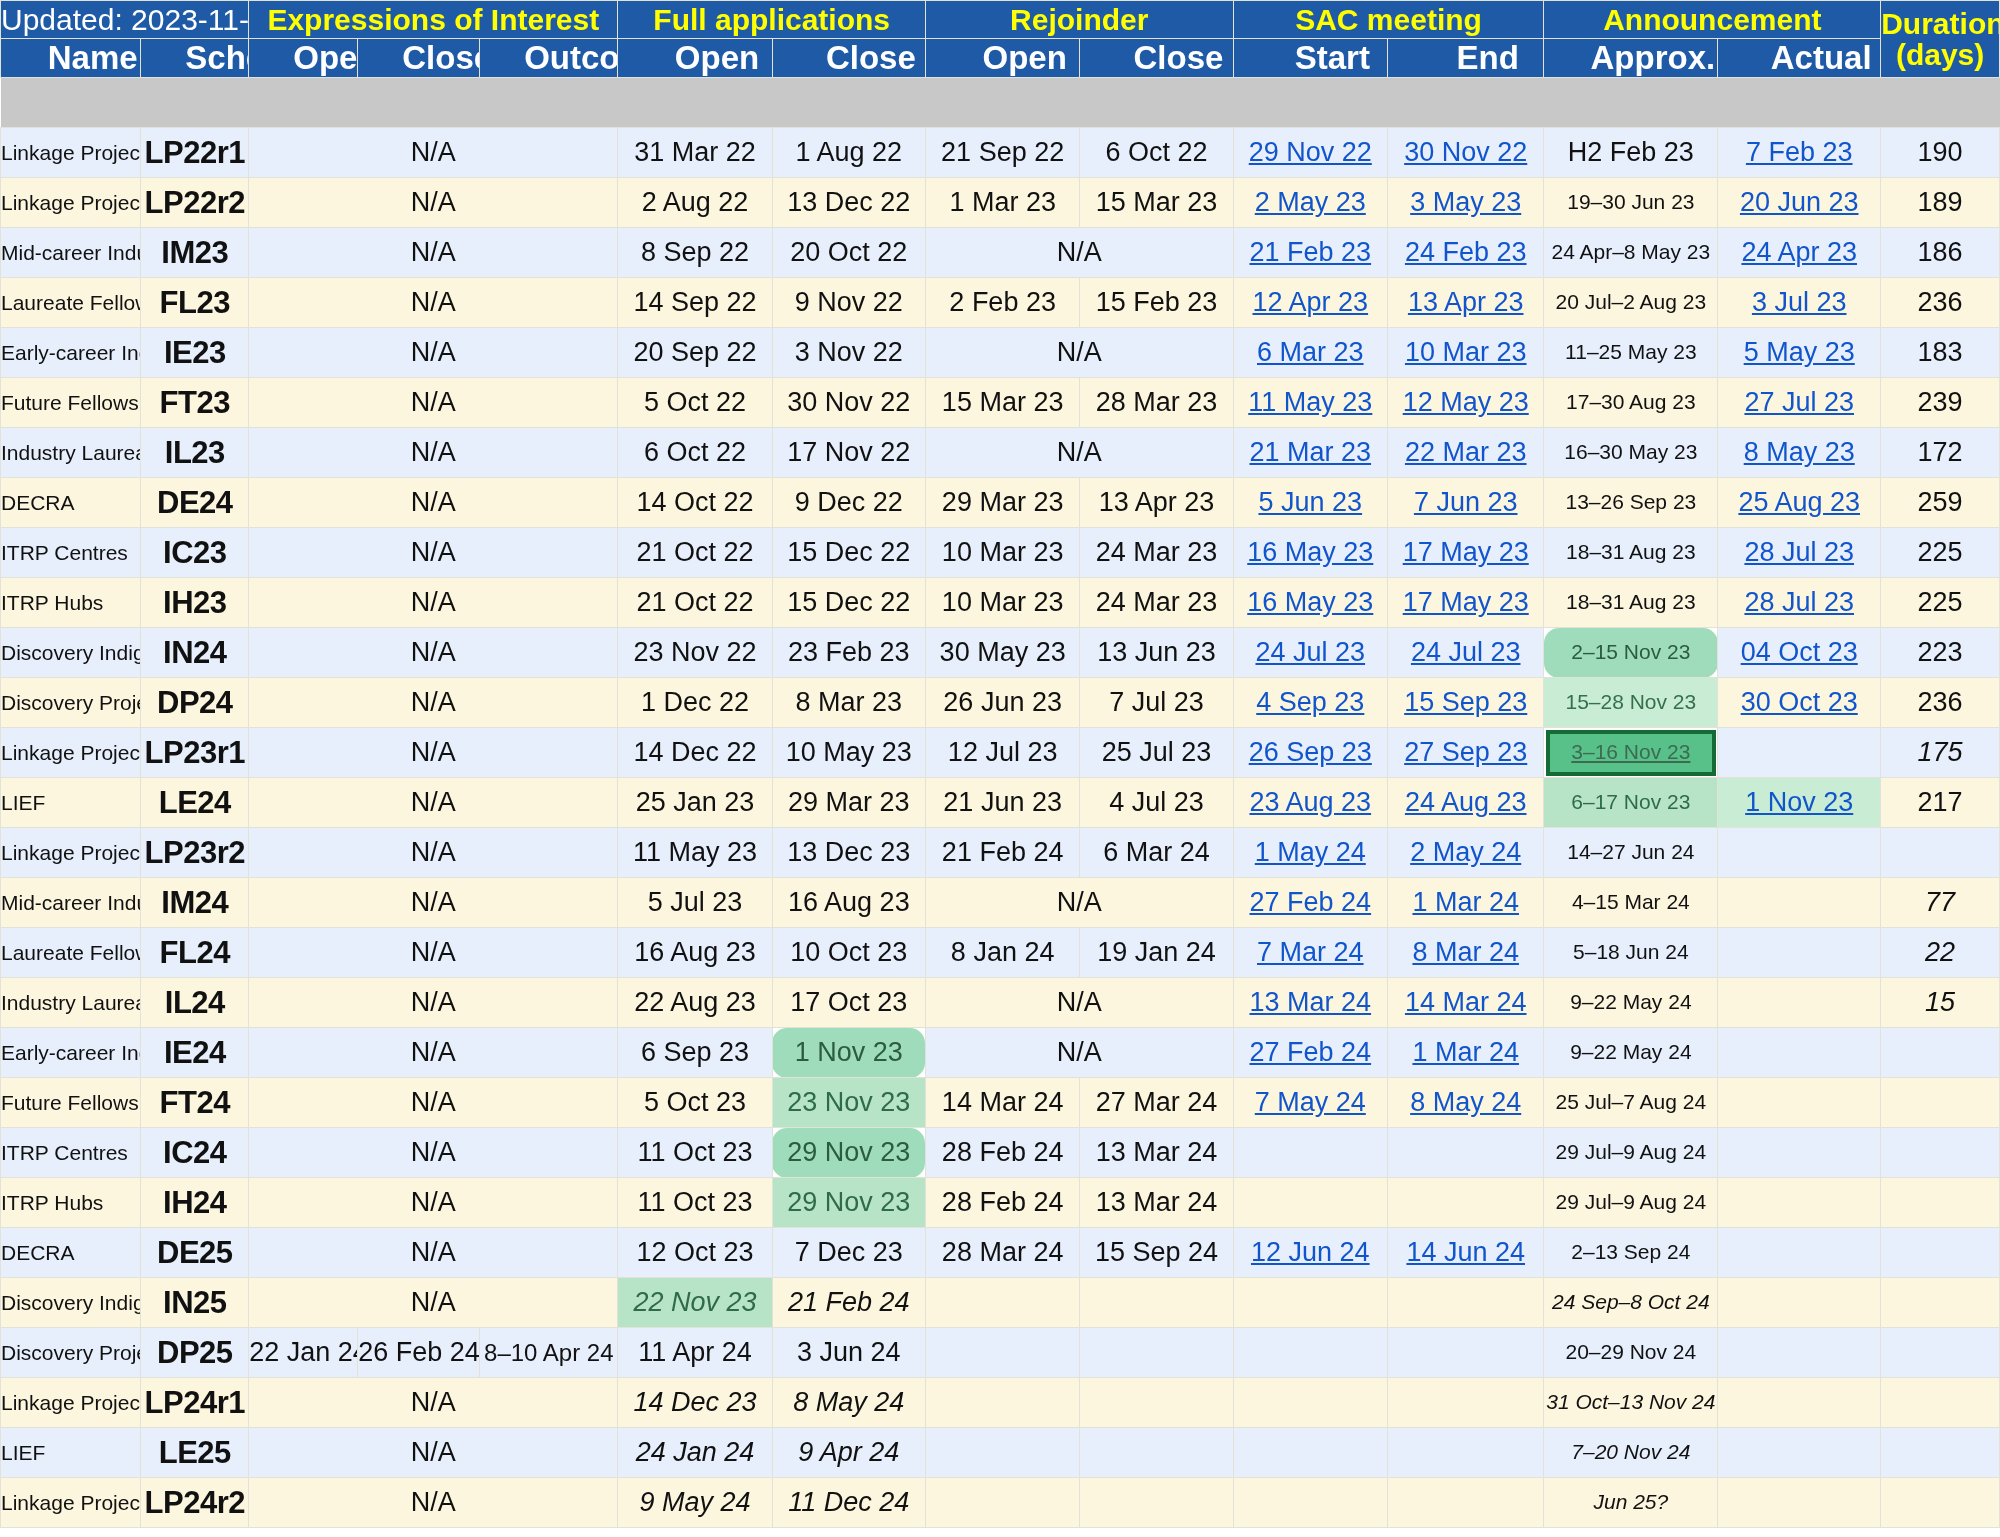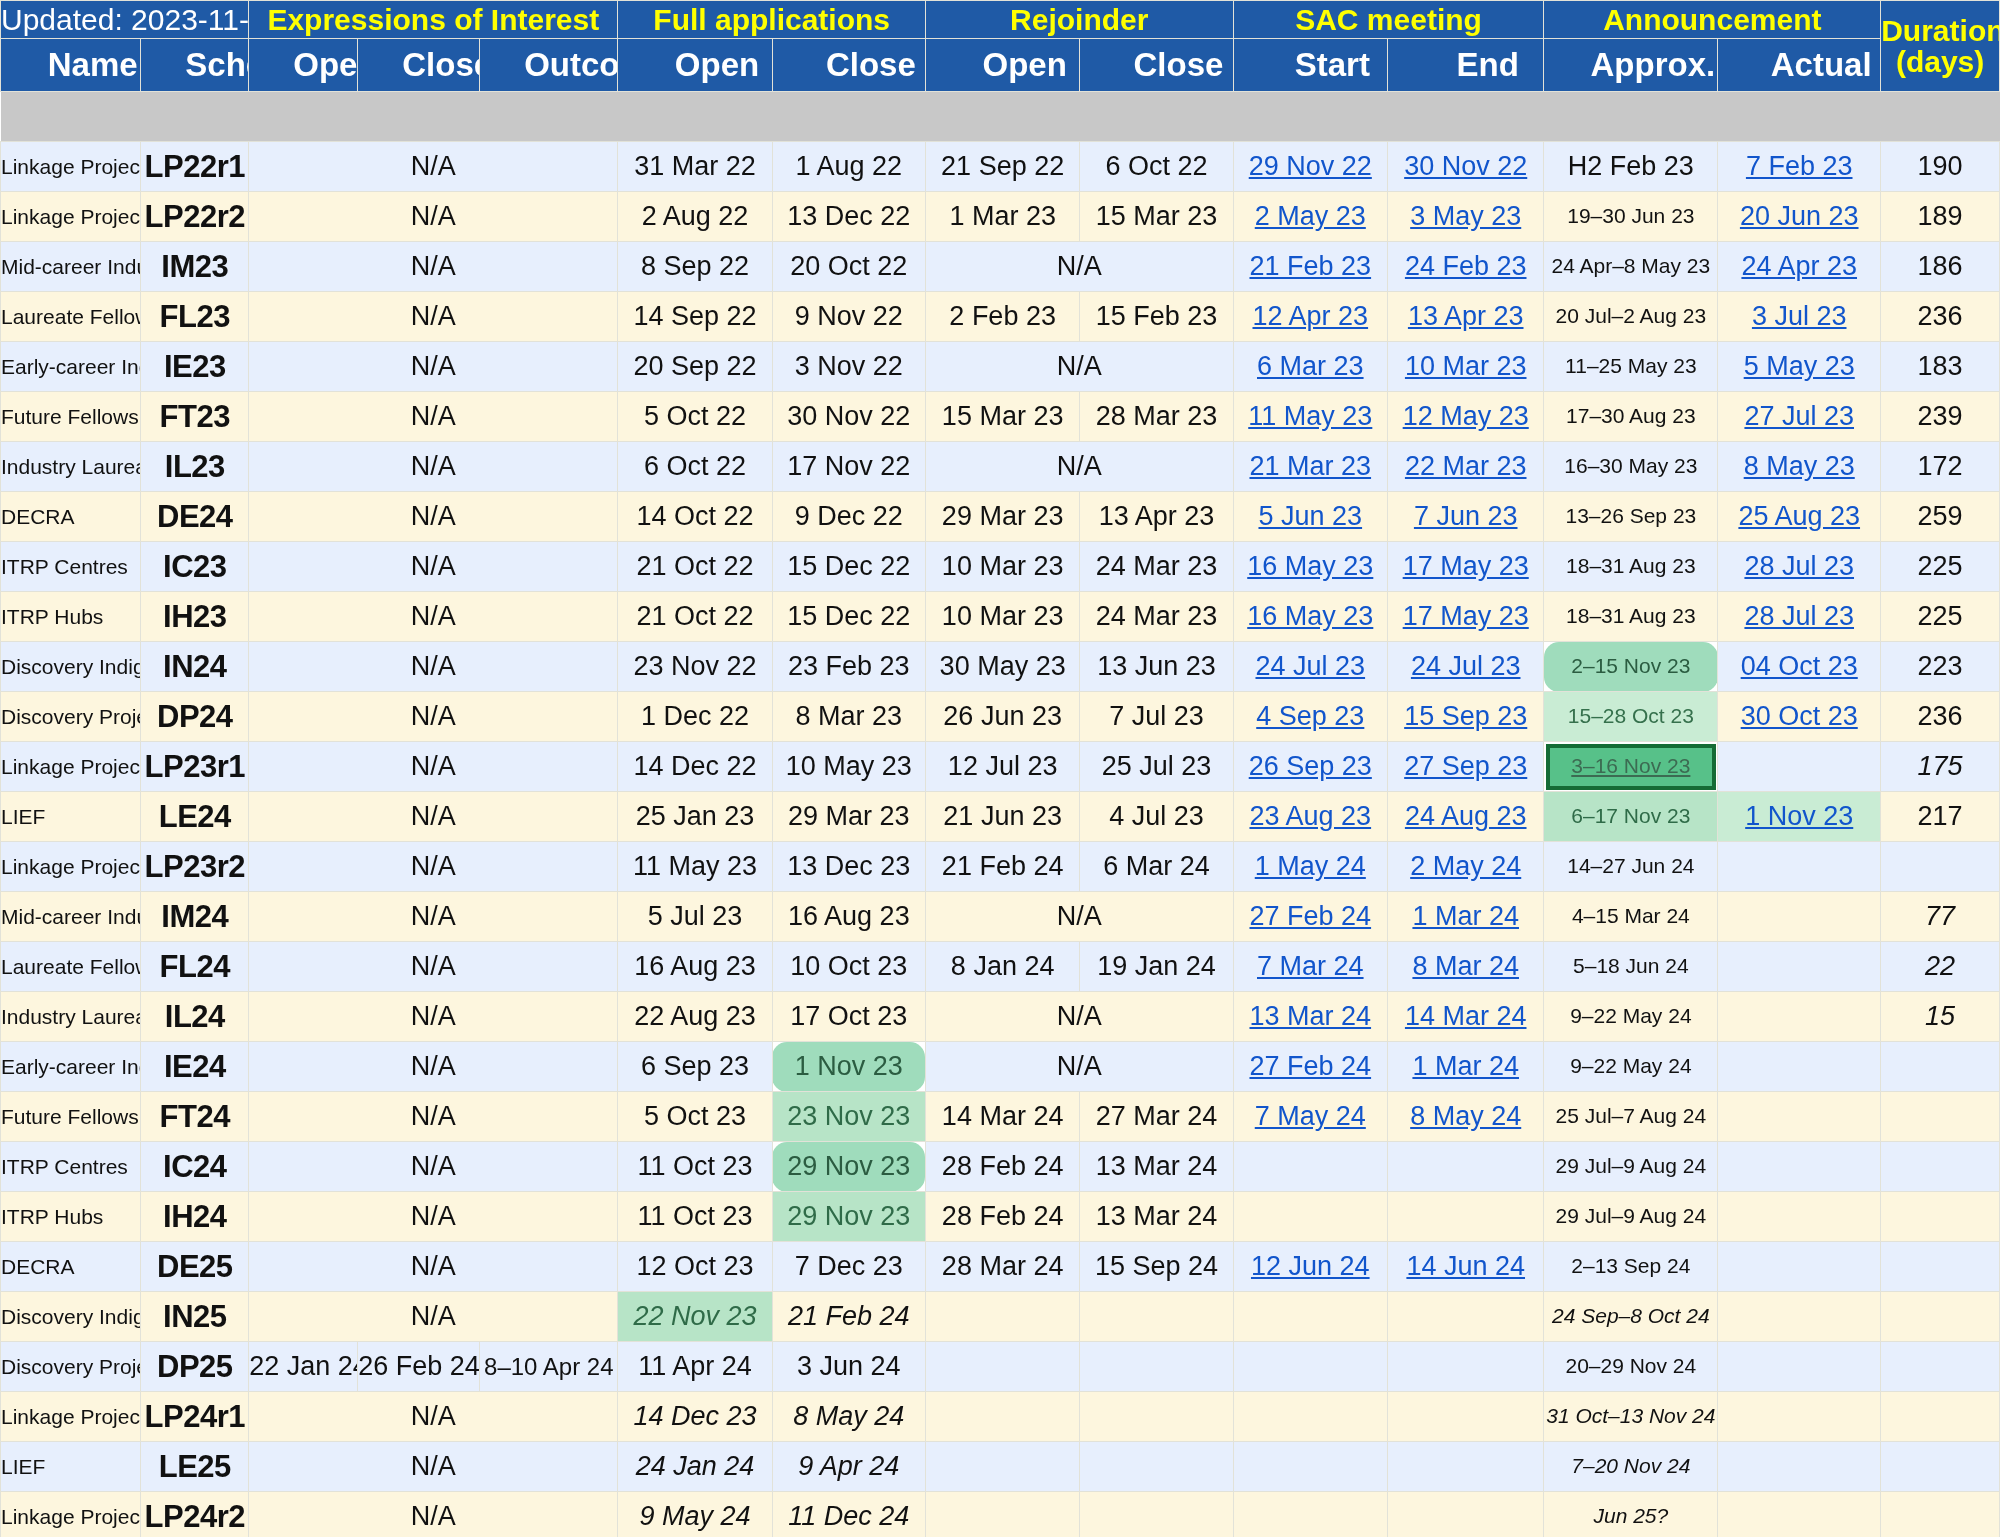--- a/index.html
+++ b/index.html
@@ -34,21 +34,21 @@
   thead th {
     background: #1f5aa6;
     color: #ffffff;
     font-weight: bold;
     border: 1px solid #1f5aa6;
     text-align: center;
     vertical-align: middle;
     line-height: 1.05;
   }
   thead tr.grouprow th { height: 38px; font-size: 30px; }
-  thead tr.subrow th  { height: 53px; font-size: 33px; padding-left: 44px; }
+  thead tr.subrow th  { height: 39px; font-size: 33px; padding-left: 44px; }
   th.grp { color: #ffff00; }
   th.updated {
     color: #ffffff; font-size: 20px; font-weight: normal;
     text-align: left; padding-left: 10px;
     vertical-align: middle;
   }
   th.dur {
     color: #ffff00; font-size: 26px; line-height: 1.05;
     white-space: normal;
   }
@@ -317,21 +317,21 @@
         <tr class="even">
           <td class="name"><span>Discovery Projects</span></td>
           <td class="scheme"><span>DP24</span></td>
           <td class="na vsep-l" colspan="3"><span>N/A</span></td>
           <td class="d vsep-l"><span>1 Dec 22</span></td>
           <td class="d"><span>8 Mar 23</span></td>
           <td class="d vsep-l"><span>26 Jun 23</span></td>
           <td class="d"><span>7 Jul 23</span></td>
           <td class="d vsep-l"><a href="#" class="lnk">4 Sep 23</a></td>
           <td class="d"><a href="#" class="lnk">15 Sep 23</a></td>
-          <td class="approx vsep-l g3"><span>15–28 Oct 23</span></td>
+          <td class="approx vsep-l g3"><span>15–28 Nov 23</span></td>
           <td class="d"><a href="#" class="lnk">30 Oct 23</a></td>
           <td class="duration vsep-l"><span>236</span></td>
         </tr>
         <tr class="odd">
           <td class="name"><span>Linkage Projects</span></td>
           <td class="scheme"><span>LP23r1</span></td>
           <td class="na vsep-l" colspan="3"><span>N/A</span></td>
           <td class="d vsep-l"><span>14 Dec 22</span></td>
           <td class="d"><span>10 May 23</span></td>
           <td class="d vsep-l"><span>12 Jul 23</span></td>

